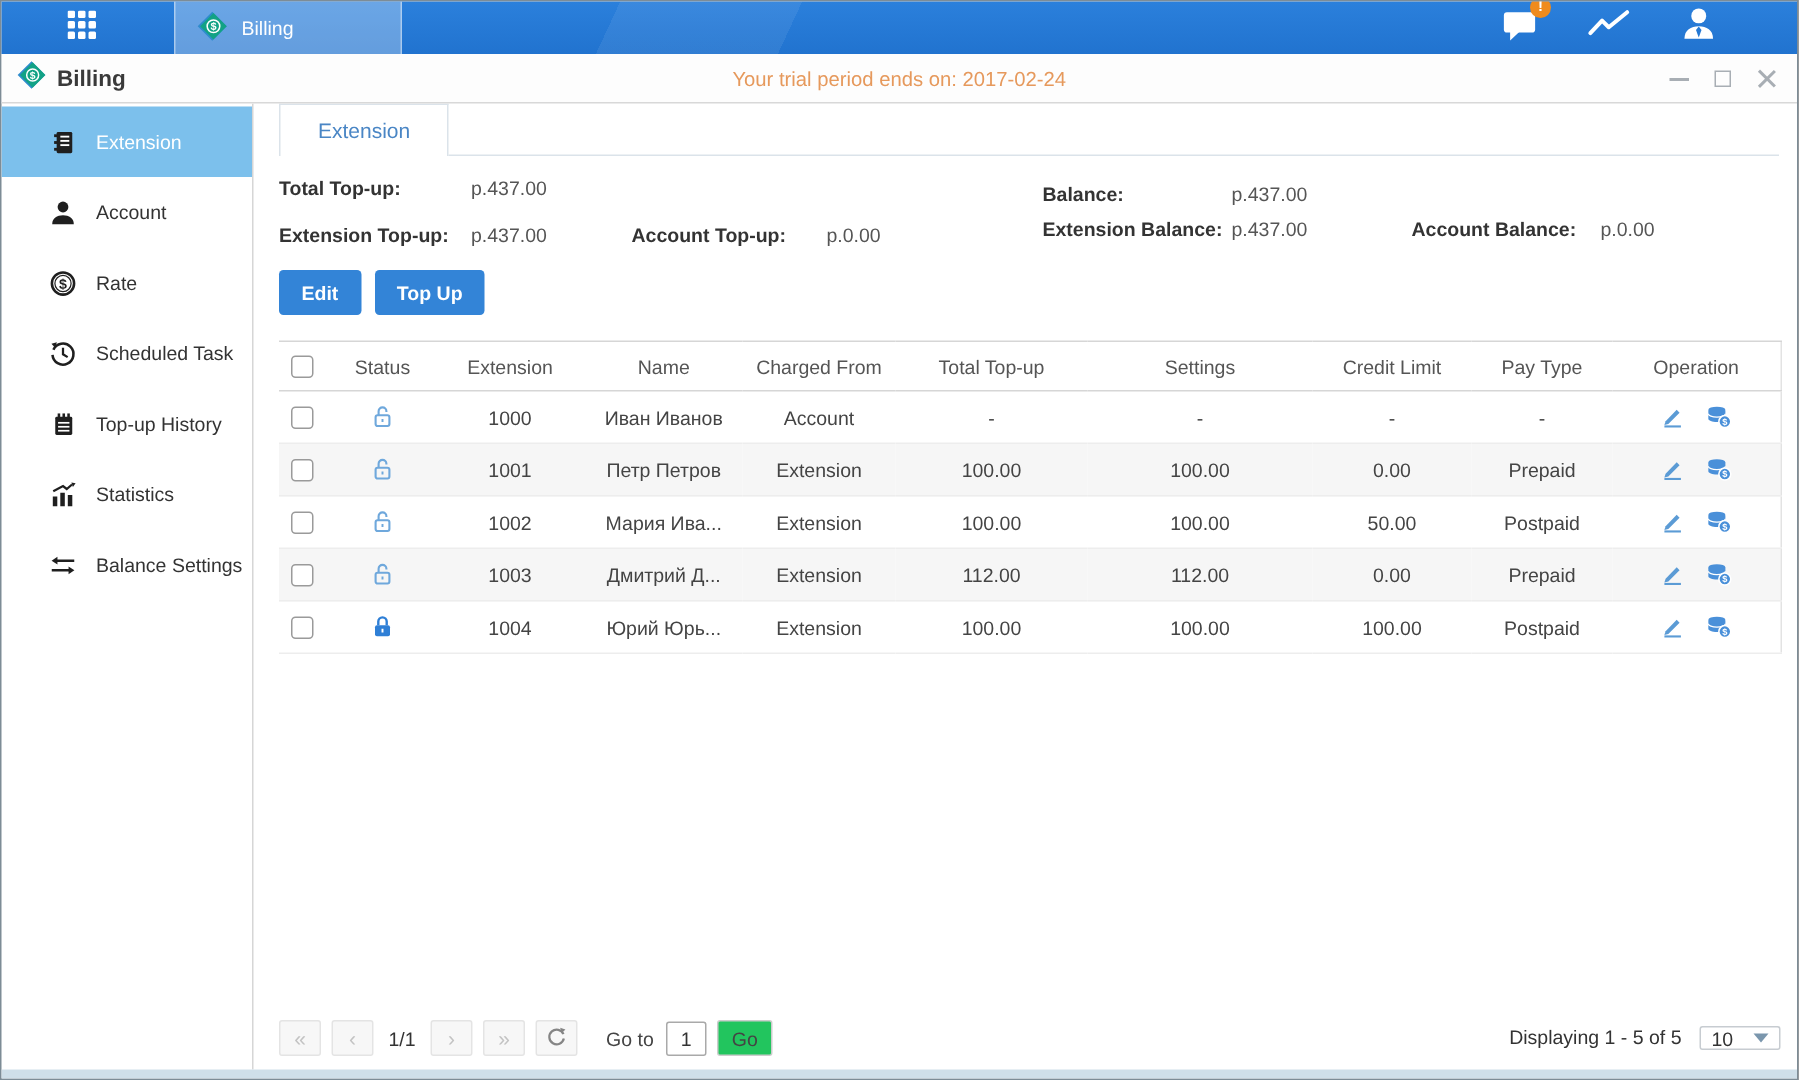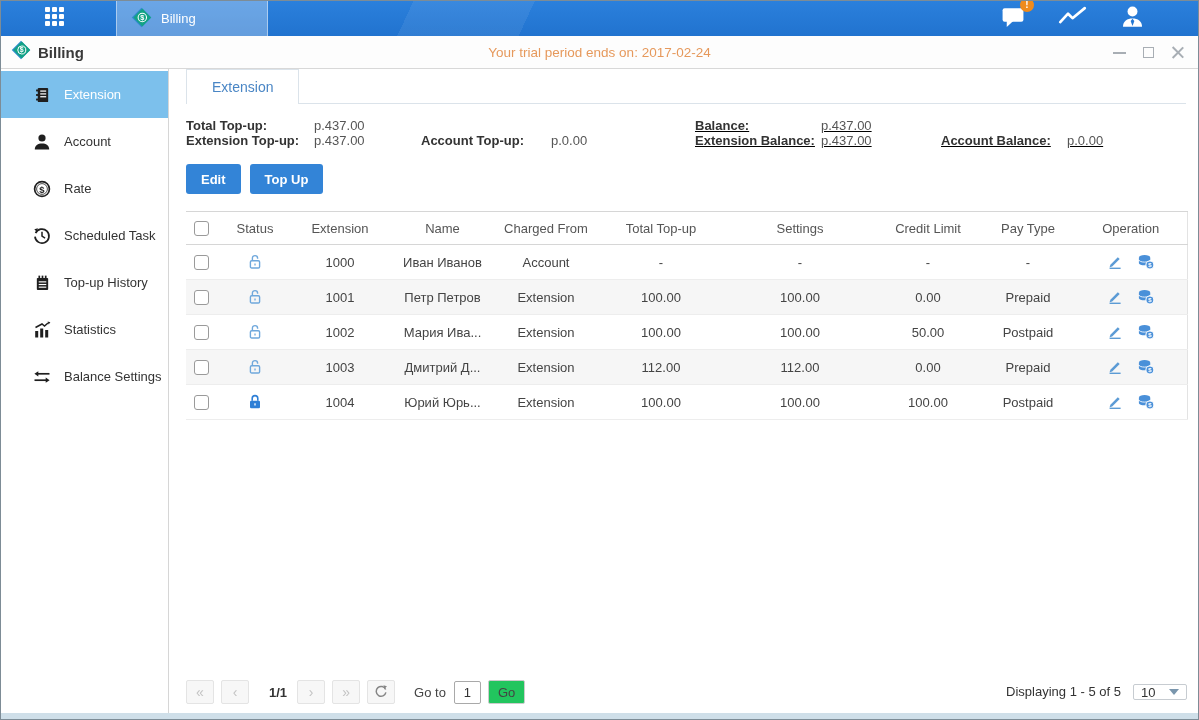--- a/index.html
+++ b/index.html
@@ -45,22 +45,22 @@
 
   .content { flex:1; display:flex; flex-direction:column; padding:0 12px 0 17px; min-width:0; }
 
   
   .tabbar { height:35px; flex:none; border-bottom:1px solid #dbe3ea; display:flex; align-items:stretch; }
   .tab { padding:0 25px; display:flex; align-items:center; background:#fff; color:#4a86c5; font-size:14px;
     border:1px solid #dbe3ea; border-bottom:none; margin-bottom:-1px; cursor:pointer; }
 
   
   .summary { display:flex; margin-top:14px; font-size:13px; }
-  .sum-grid-left { width:509px; flex:none; display:grid; grid-template-columns:128px 107px 130px 1fr; row-gap:0; align-items:center; }
-  .sum-grid-right { flex:1; display:grid; grid-template-columns:126px 120px 126px 1fr; align-items:center;text-decoration:underline; }
+  .sum-grid-left { width:509px; flex:none; display:grid; grid-template-columns:128px 107px 130px 1fr; row-gap:16px; align-items:center; }
+  .sum-grid-right { flex:1; display:grid; grid-template-columns:126px 120px 126px 1fr; align-items:center; }
   .sum-label { font-weight:bold; color:#333; }
   .sum-value { color:#555; }
 
   
   .actions { margin-top:16px; display:flex; gap:9px; }
   .btn-blue { background:#3384d7; color:#fff; border:none; border-radius:3px; font-size:13px;
     font-weight:bold; padding:0 15px; height:30px; font-family:inherit; cursor:pointer; }
 
   
   table { width:1001px; border-collapse:collapse; margin-top:17px; border-right:1px solid #e3e3e3; table-layout:fixed; }
@@ -70,21 +70,21 @@
   tbody tr:nth-child(even) { background:#f6f6f6; }
   .cb { display:inline-block; width:15px; height:15px; border:1px solid #9a9a9a; border-radius:3px; background:#fff; cursor:pointer; vertical-align:middle; }
   .c-check { text-align:left; padding-left:8px; }
   .lock svg { vertical-align:middle; }
   .c-op .op { display:inline-flex; margin:0 7px; cursor:pointer; vertical-align:middle; }
 
   
   .footer { margin-top:auto; padding-bottom:9px; display:flex; align-items:center; font-size:13px; color:#333; width:1001px; }
   .pg-btn { width:28px; height:24px; background:#f7f7f7; border:1px solid #e4e4e4; border-radius:2px;
     color:#c3c3c3; font-size:14px; display:flex; align-items:center; justify-content:center; margin-right:7px; cursor:pointer; }
-  .pg-ind { margin:0 10px 0 13px; color:#333;font-weight:bold; }
+  .pg-ind { margin:0 10px 0 3px; color:#333; }
   .goto-label { margin:0 8px 0 12px; color:#444; }
   .goto-input { width:27px; height:23px; border:1px solid #a9a9a9; border-radius:2px; text-align:center; font-size:13px; font-family:inherit; color:#333; }
   .go-btn { margin-left:7px; height:24px; padding:0 9px; background:#22c55e; border:1px solid #ccc; border-radius:2px; font-size:13px; color:#444; font-family:inherit; cursor:pointer; }
   .footer-right { margin-left:auto; display:flex; align-items:flex-start; gap:12px; color:#333; }
   .page-size { width:54px; height:16px; border:1px solid #c7ccd1; border-radius:2px; background:#fff;
     display:flex; align-items:center; padding:0 7px; cursor:pointer; color:#333; }
   .caret { margin-left:auto; width:0; height:0; border-left:5px solid transparent; border-right:5px solid transparent; border-top:6px solid #7a96ad; }
 
   .bottom-strip { height:6px; flex:none; background:#cfdfe9; }
 </style>

